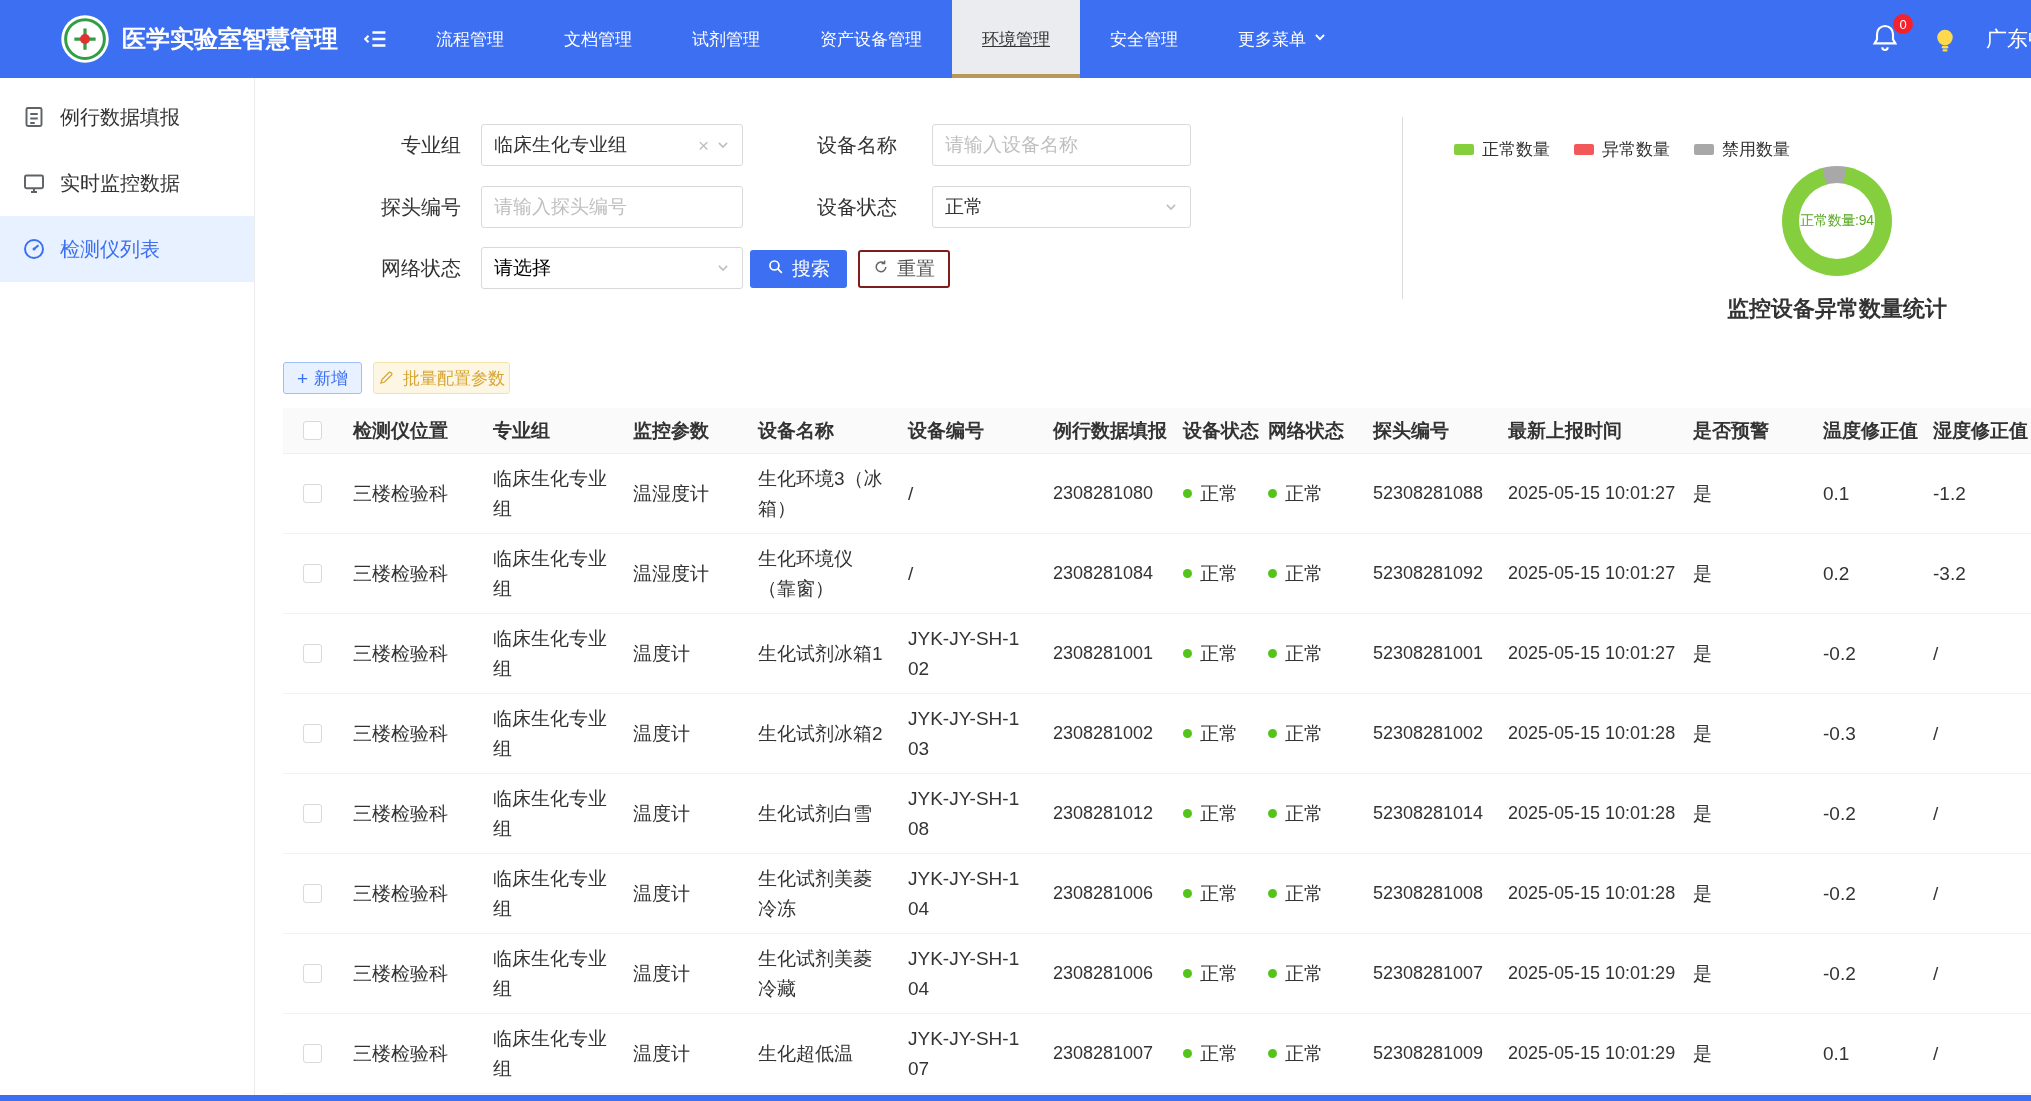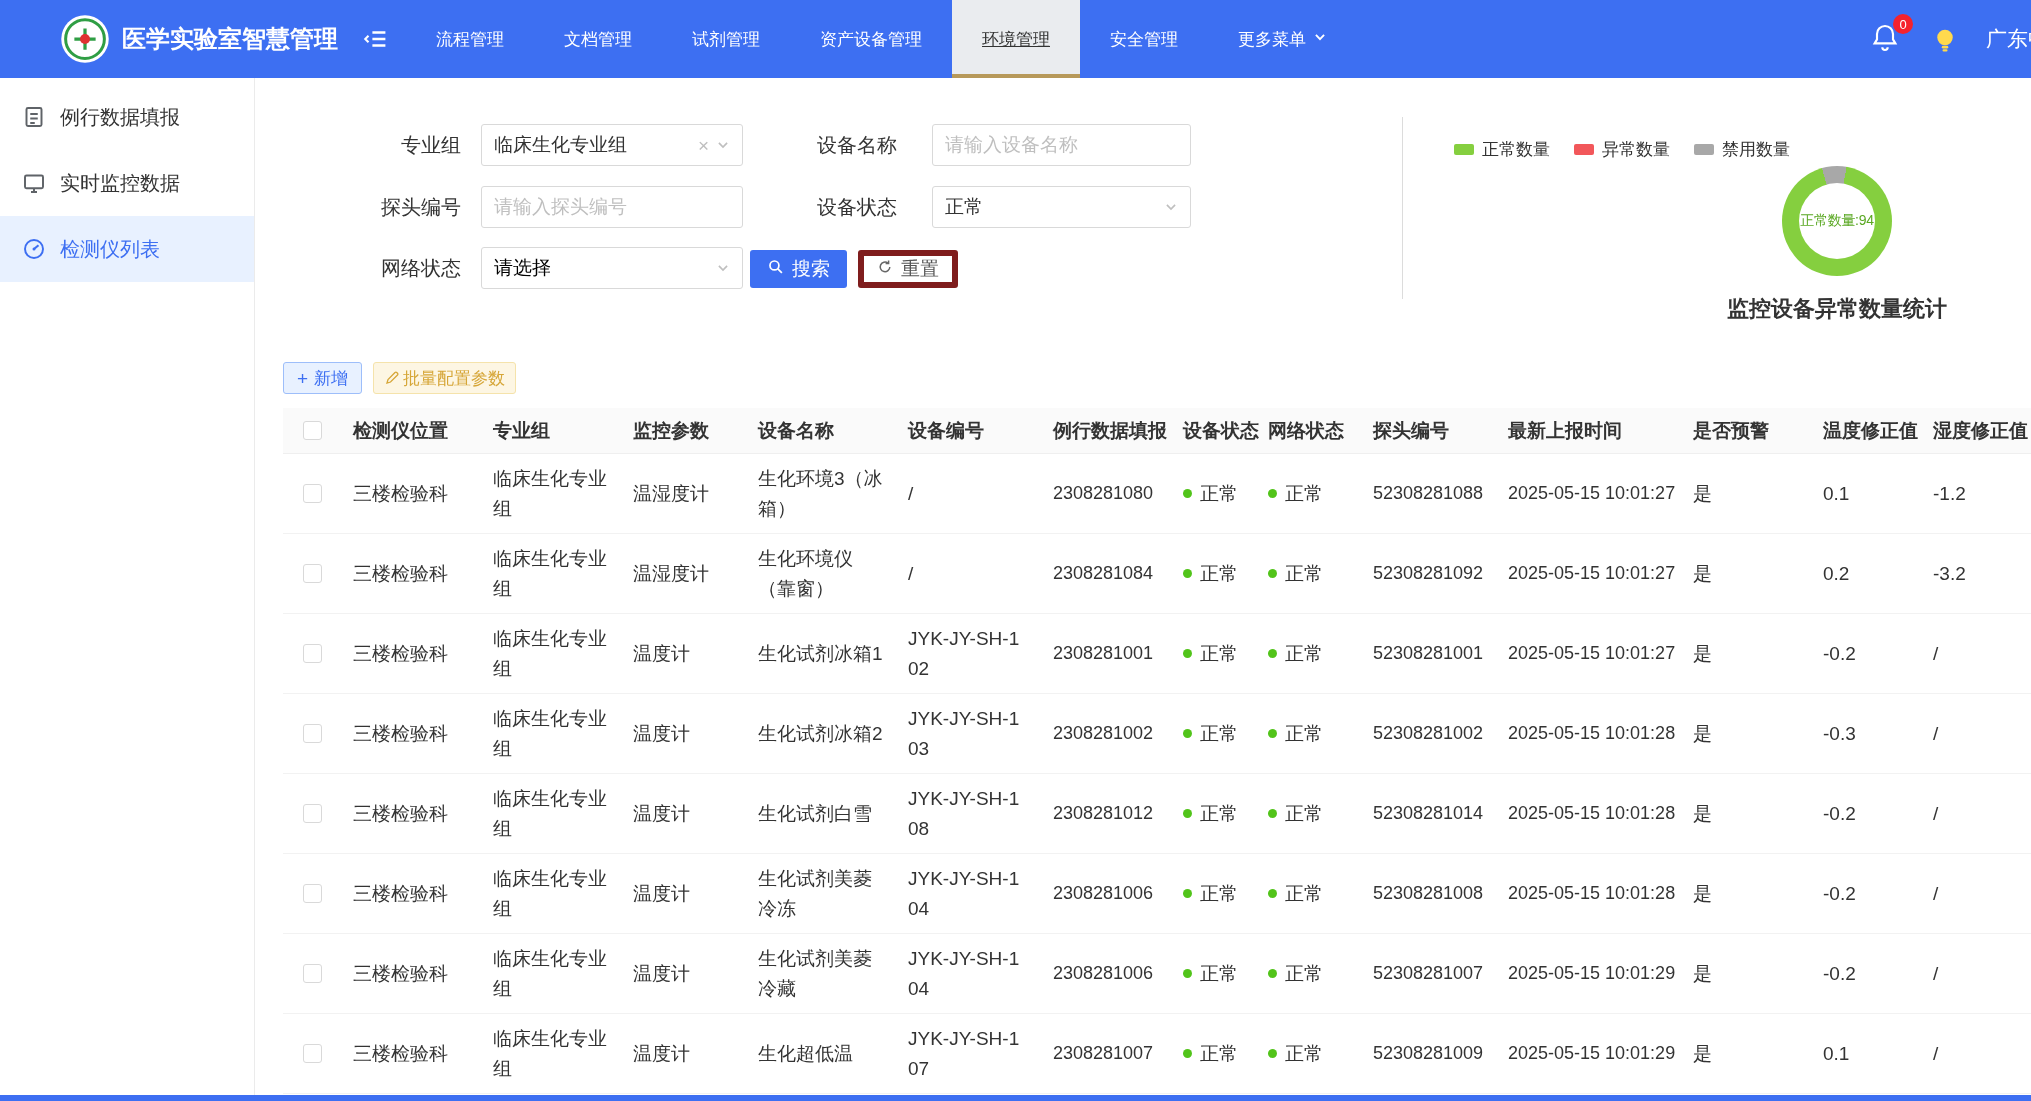--- a/index.html
+++ b/index.html
@@ -50,40 +50,40 @@
   .select{justify-content:space-between;cursor:pointer;}
   .select .val{flex:1;overflow:hidden;white-space:nowrap;}
   .select .placeholder{color:#000000;}
   .sel-icons{display:flex;align-items:center;gap:7px;flex:0 0 auto;}
   .clear-x{color:#bfbfbf;font-size:19px;line-height:1;cursor:pointer;}
   .caret svg{display:block;}
 
   .btn-search{position:absolute;left:494px;top:172px;height:38px;padding:0 17px;background:#3d6ff2;color:#fff;border:none;
               border-radius:3px;font-size:19px;display:inline-flex;align-items:center;gap:8px;cursor:pointer;}
   .btn-reset{position:absolute;left:602px;top:172px;height:38px;padding:0 13px;background:#fff;color:#555;
-             border:6px solid #7f1d1d;border-radius:3px;font-size:19px;display:inline-flex;align-items:center;gap:8px;cursor:pointer;}
+             border:2px solid #7f1d1d;border-radius:3px;font-size:19px;display:inline-flex;align-items:center;gap:8px;cursor:pointer;}
 
   
   .chart-divider{position:absolute;left:1146px;top:39px;width:1px;height:182px;background:#dcdcdc;}
   .legend{position:absolute;left:1198px;top:60px;display:flex;gap:24px;align-items:center;}
   .legend-item{display:flex;align-items:center;gap:8px;font-size:17px;color:#333;}
   .legend-swatch{width:20px;height:11px;border-radius:2px;background:#ccc;}
   .donut{position:absolute;left:1526px;top:88px;width:110px;height:110px;border-radius:50%;
          background:conic-gradient(from -16deg,#a8a8a8 0 26deg,#85cf3f 26deg 360deg);
          display:flex;align-items:center;justify-content:center;}
   .donut-hole{width:76px;height:76px;border-radius:50%;background:#fff;display:flex;align-items:center;justify-content:center;
               font-size:14px;color:#5aa823;white-space:nowrap;letter-spacing:-0.3px;}
   .chart-title{position:absolute;left:1426px;top:216px;width:310px;text-align:center;font-size:22px;font-weight:bold;color:#333;}
 
   
   .toolbar-add{position:absolute;left:27px;top:284px;height:32px;padding:0 13px;font-size:17px;background:#e8f1ff;
                border:1px solid #9dbefa;color:#3d6ff2;border-radius:3px;display:inline-flex;align-items:center;gap:6px;cursor:pointer;}
   .toolbar-add .plus{font-size:19px;line-height:1;}
-  .toolbar-batch{position:absolute;left:117px;top:284px;height:32px;padding:0 10px;font-size:17px;background:#fdf6e3;
-               border:1px solid #f5e3ab;color:#d6a637;border-radius:3px;display:inline-flex;align-items:center;gap:3px;cursor:pointer;}
+  .toolbar-batch{position:absolute;left:117px;top:284px;height:32px;padding:0 4px;font-size:17px;background:#fdf6e3;
+               border:1px solid #f5e3ab;color:#d6a637;border-radius:3px;display:inline-flex;align-items:center;gap:9px;cursor:pointer;}
   .toolbar-batch svg{display:block;}
 
   .table-wrap{position:absolute;left:27px;top:330px;right:0;bottom:0;overflow:hidden;}
   table{border-collapse:collapse;width:1880px;table-layout:fixed;font-size:19px;}
   thead th{background:#fafafa;height:45px;font-weight:600;text-align:left;padding:0 12px;color:#333;
            border-bottom:1px solid #efefef;white-space:nowrap;}
   tbody td{height:80px;padding:6px 12px;border-bottom:1px solid #f2f2f2;color:#333;vertical-align:middle;line-height:1.55;box-sizing:border-box;}
   td.code{word-break:break-all;}
   .num{white-space:nowrap;font-size:18px;}
   .dot{display:inline-block;width:9px;height:9px;border-radius:50%;background:#52c41a;margin-right:8px;vertical-align:middle;margin-top:-2px;}

